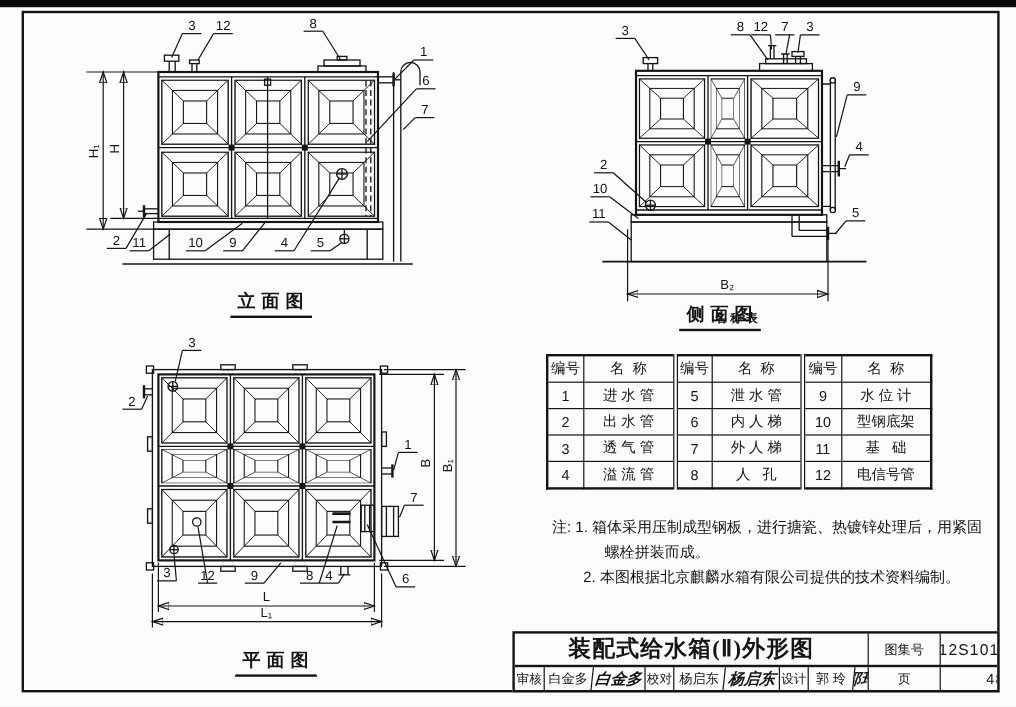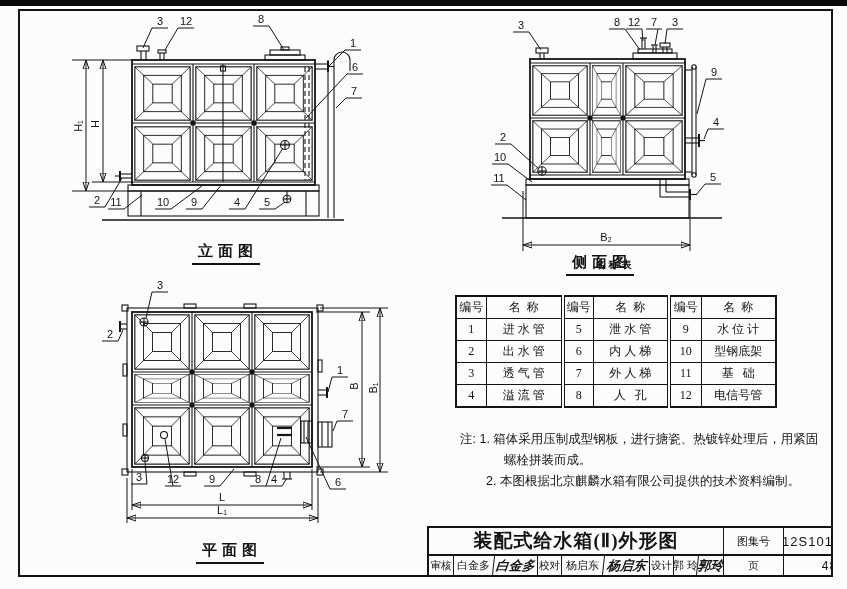--- a/index.html
+++ b/index.html
@@ -11,21 +11,21 @@
   svg line,svg rect,svg path,svg circle{stroke:#141414;fill:none;}
   .co line{stroke:#141414;stroke-width:1;}
   .co text{font:11px "Liberation Sans","DejaVu Sans",sans-serif;fill:#141414;text-anchor:middle;stroke:none;}
   .dim line{stroke:#141414;stroke-width:1;}
   .dim text{font:11px "Liberation Sans","DejaVu Sans",sans-serif;fill:#141414;text-anchor:middle;stroke:none;}
   .fillsq{fill:#141414;stroke:none;}
   .viewtitle{position:absolute;font-size:15px;font-weight:bold;letter-spacing:5px;
              border-bottom:2px solid #141414;padding:0 2px 2px 6px;white-space:nowrap;}
   .tbltitle{position:absolute;left:540px;top:258px;width:150px;text-align:center;
             font-size:10px;font-weight:bold;letter-spacing:3px;}
-  .nametable{position:absolute;left:455px;top:295px;border-collapse:collapse;table-layout:fixed;font-family:Liberation Serif, serif;}
+  .nametable{position:absolute;left:455px;top:295px;border-collapse:collapse;table-layout:fixed;}
   .nametable td,.nametable th{border:1px solid #141414;text-align:center;font-size:12px;font-weight:normal;
             height:21px;padding:0;white-space:pre;overflow:hidden;}
   .nametable{border:2px solid #141414;}
   .nametable .grp{border-left:4px double #141414;}
   .notes{position:absolute;left:460px;top:429px;width:392px;font-size:12.5px;line-height:21px;}
   .notes .l2{margin-left:44px;}
   .notes .l3{margin-left:26px;}
   .titleblock{position:absolute;left:427px;top:526px;width:406px;height:51px;border:2px solid #141414;
               box-sizing:border-box;display:flex;flex-direction:column;background:#fcfcfb;}
   .tb-r1{display:flex;flex:1;border-bottom:2px solid #141414;}
@@ -588,19 +588,19 @@
       <div class="tb-cell w-no">12S101</div>
     </div>
     <div class="tb-r2">
       <div class="tb-cell lab" style="width:24px;border-left:none;">审核</div>
       <div class="tb-cell nm" style="width:40px;">白金多</div>
       <div class="tb-cell sig" style="width:44px;">白金多</div>
       <div class="tb-cell lab" style="width:24px;">校对</div>
       <div class="tb-cell nm" style="width:42px;">杨启东</div>
       <div class="tb-cell sig" style="width:46px;">杨启东</div>
       <div class="tb-cell lab" style="width:24px;">设计</div>
-      <div class="tb-cell nm" style="width:24px;">郭 玲</div>
+      <div class="tb-cell nm" style="width:38px;">郭 玲</div>
       <div class="tb-cell sig" style="flex:1;">郭玲</div>
       <div class="tb-cell lab w-atlas">页</div>
       <div class="tb-cell w-no" style="font-size:12px;padding-left:44px;">48</div>
     </div>
   </div>
 </div>
 
 </body></html>

